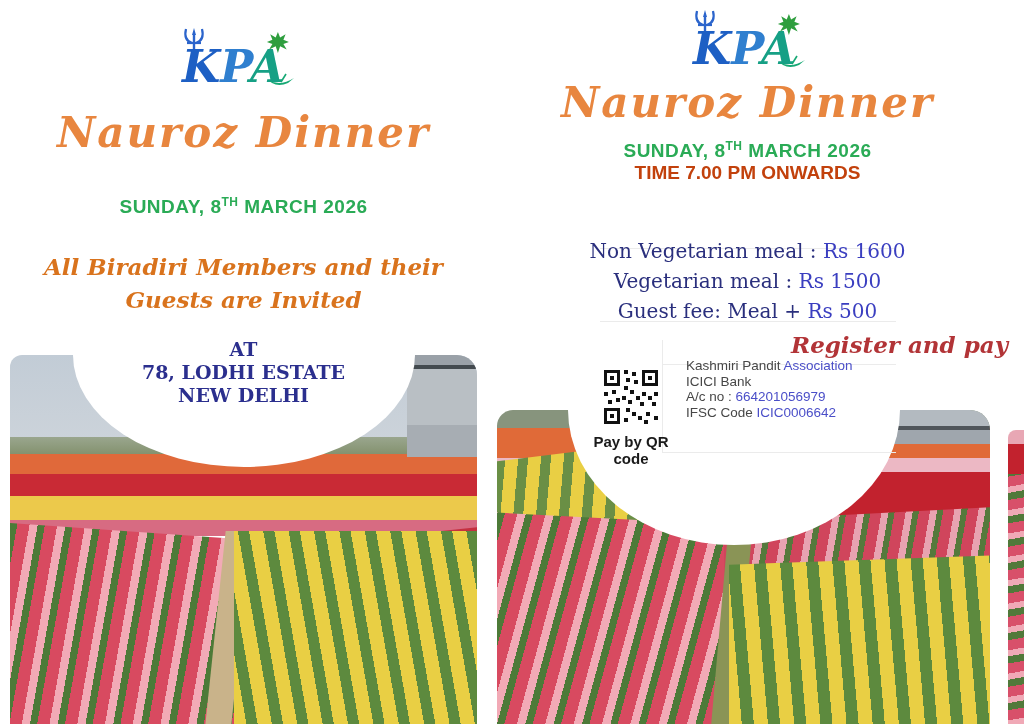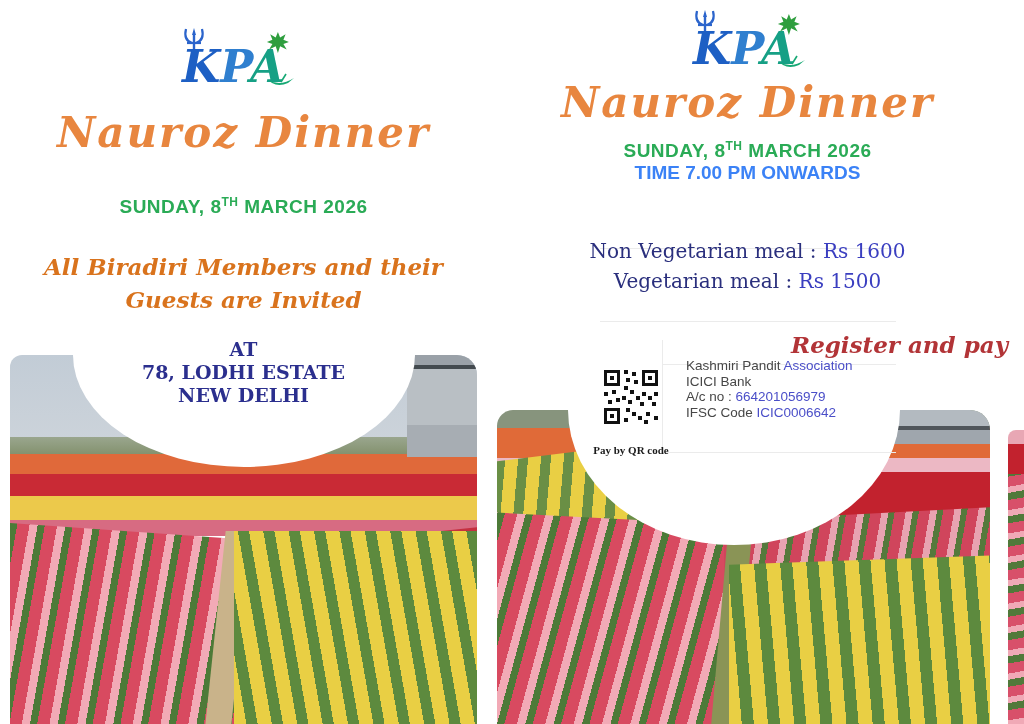--- a/index.html
+++ b/index.html
@@ -23,21 +23,21 @@
     font-size:42px;color:#e8863f;letter-spacing:2px;z-index:7;
   }
   #flyer-left .title{top:108px;}
   #flyer-right .title{top:78px;}
   .date-line{
     font-weight:bold;font-size:19px;color:#2aab56;letter-spacing:.5px;z-index:7;
   }
   .date-line sup{font-size:12px;}
   #flyer-left .date-line{top:195px;}
   #flyer-right .date-line{top:139px;}
-  #flyer-right .time-line{top:162px;font-weight:bold;font-size:19px;color:#3b82f6;z-index:7;}
+  #flyer-right .time-line{top:162px;font-weight:bold;font-size:19px;color:#c2410c;z-index:7;}
 
   .invite{
     top:250px;font-family:"DejaVu Serif",serif;font-style:italic;font-weight:bold;
     font-size:23px;line-height:33px;color:#d9731d;z-index:7;
   }
   .venue{
     top:338px;font-family:"DejaVu Serif",serif;font-weight:bold;
     font-size:19px;line-height:23px;color:#2b2f8e;z-index:7;
   }
 
@@ -47,21 +47,21 @@
     font-size:20px;line-height:30px;color:#2a2f7d;z-index:7;}
   .donation-list .price{color:#3a3ec0;}
   .register-heading{top:331px;font-family:"DejaVu Serif",serif;font-style:italic;
     font-weight:bold;font-size:23px;color:#b23437;z-index:7;text-align:right;}
 
   .faint-line{position:absolute;height:1px;background:#ebebeb;z-index:5;}
   .faint-vline{position:absolute;width:1px;background:#ebebeb;z-index:5;}
 
   
   .qr-wrap{position:absolute;left:106px;top:368px;width:76px;text-align:center;z-index:7;}
-  .qr-caption{margin-top:14px;font-size:11px;font-weight:bold;color:#1a1a1a;font-family:Liberation Serif, serif;}
+  .qr-caption{margin-top:3px;font-size:15px;font-weight:bold;color:#1a1a1a;}
   .bank-block{position:absolute;left:199px;top:358px;font-size:13.5px;line-height:15.5px;
     color:#474747;z-index:7;text-align:left;}
   .bank-block .blue{color:#4a4ec8;}
 
   
   .photo{position:absolute;overflow:hidden;z-index:1;}
   #photo-left{left:10px;top:355px;width:467px;height:369px;border-radius:12px 20px 0 0;}
   #photo-right{left:10px;top:410px;width:493px;height:314px;border-radius:16px 20px 0 0;}
   .photo>div{position:absolute;}
   .band{left:-10px;right:-10px;}
@@ -200,20 +200,21 @@
 
   <div class="centered time-line">TIME 7.00 PM ONWARDS</div>
 
 
   <div class="faint-line" style="left:113px;top:248px;width:296px;"></div>
   <div class="faint-line" style="left:113px;top:321px;width:296px;"></div>
 
   <div class="centered donation-list">
     <div><span>Non Vegetarian meal : </span><span class="price">Rs 1600</span></div>
     <div><span>Vegetarian meal : </span><span class="price">Rs 1500</span></div>
+    <div><span>Guest fee: Meal + </span><span class="price">Rs 500</span></div>
   </div>
 
   <div class="centered register-heading">Register and pay</div>
 
   <div class="faint-vline" style="left:175px;top:340px;height:112px;"></div>
   <div class="faint-line" style="left:175px;top:364px;width:234px;"></div>
   <div class="faint-line" style="left:175px;top:452px;width:234px;"></div>
 
   <div class="qr-wrap">
     <svg width="58" height="58" viewBox="0 0 58 58">

